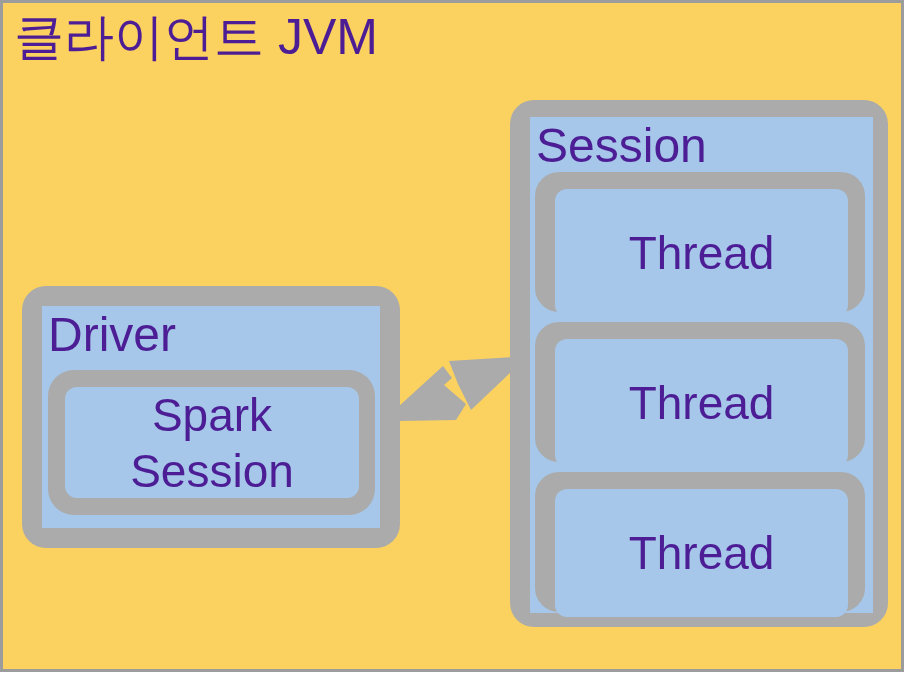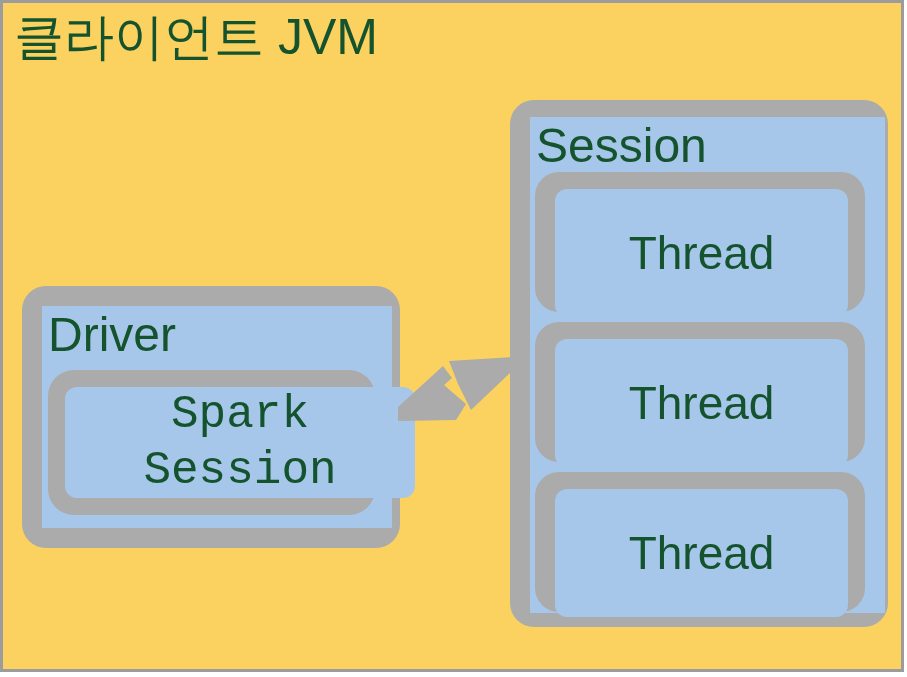--- a/index.html
+++ b/index.html
@@ -3,21 +3,21 @@
 <meta charset="utf-8">
 <style>
   html, body { margin: 0; padding: 0; background: #ffffff; }
   .stage {
     position: relative;
     width: 907px;
     height: 677px;
     background: #ffffff;
     overflow: hidden;
     font-family: "Liberation Sans", "DejaVu Sans", sans-serif;
-    color: #14532d;
+    color: #4c1d95;
   }
   
   .canvas-bg {
     position: absolute;
     left: 0; top: 0;
     width: 904px; height: 672px;
     box-sizing: border-box;
     background: #FBD25F;
     border: 3px solid #9C9C9C;
   }
@@ -31,21 +31,20 @@
   
   .gbox {
     position: absolute;
     background: #ABABAB;
     border-radius: 24px;
   }
   
   .binner {
     position: absolute;
     background: #A6C7E9;
-    padding-left: 12px;
   }
   .box-label {
     position: absolute;
     left: 6px; top: 1px;
     font-size: 48px;
     line-height: 56px;
     white-space: nowrap;
   }
   
   .subbox {
@@ -61,21 +60,21 @@
     align-items: center;
     justify-content: center;
     text-align: center;
     font-size: 46px;
     line-height: 56px;
   }
   
   .driver-box   { left: 22px;  top: 286px; width: 378px; height: 262px; }
   .driver-inner { left: 20px;  top: 20px;  width: 338px; height: 222px; }
   .spark-box    { left: 6px;   top: 64px;  width: 327px; height: 145px; }
-  .spark-fill   { left: 17px;  top: 17px;  width: 350px; height: 111px; font-family: Liberation Mono, monospace; }
+  .spark-fill   { left: 17px;  top: 17px;  width: 294px; height: 111px; }
   
   .executor-box   { left: 510px; top: 100px; width: 378px; height: 527px; }
   .executor-inner { left: 20px;  top: 17px;  width: 343px; height: 496px; }
   .thread-box   { left: 25px; width: 330px; height: 140px; border-radius: 24px; }
   .thread-1 { top: 72px; }
   .thread-2 { top: 222px; }
   .thread-3 { top: 372px; }
   .thread-fill { left: 20px; top: 17px; width: 293px; height: 128px; }
   .connector-svg {
     position: absolute;

